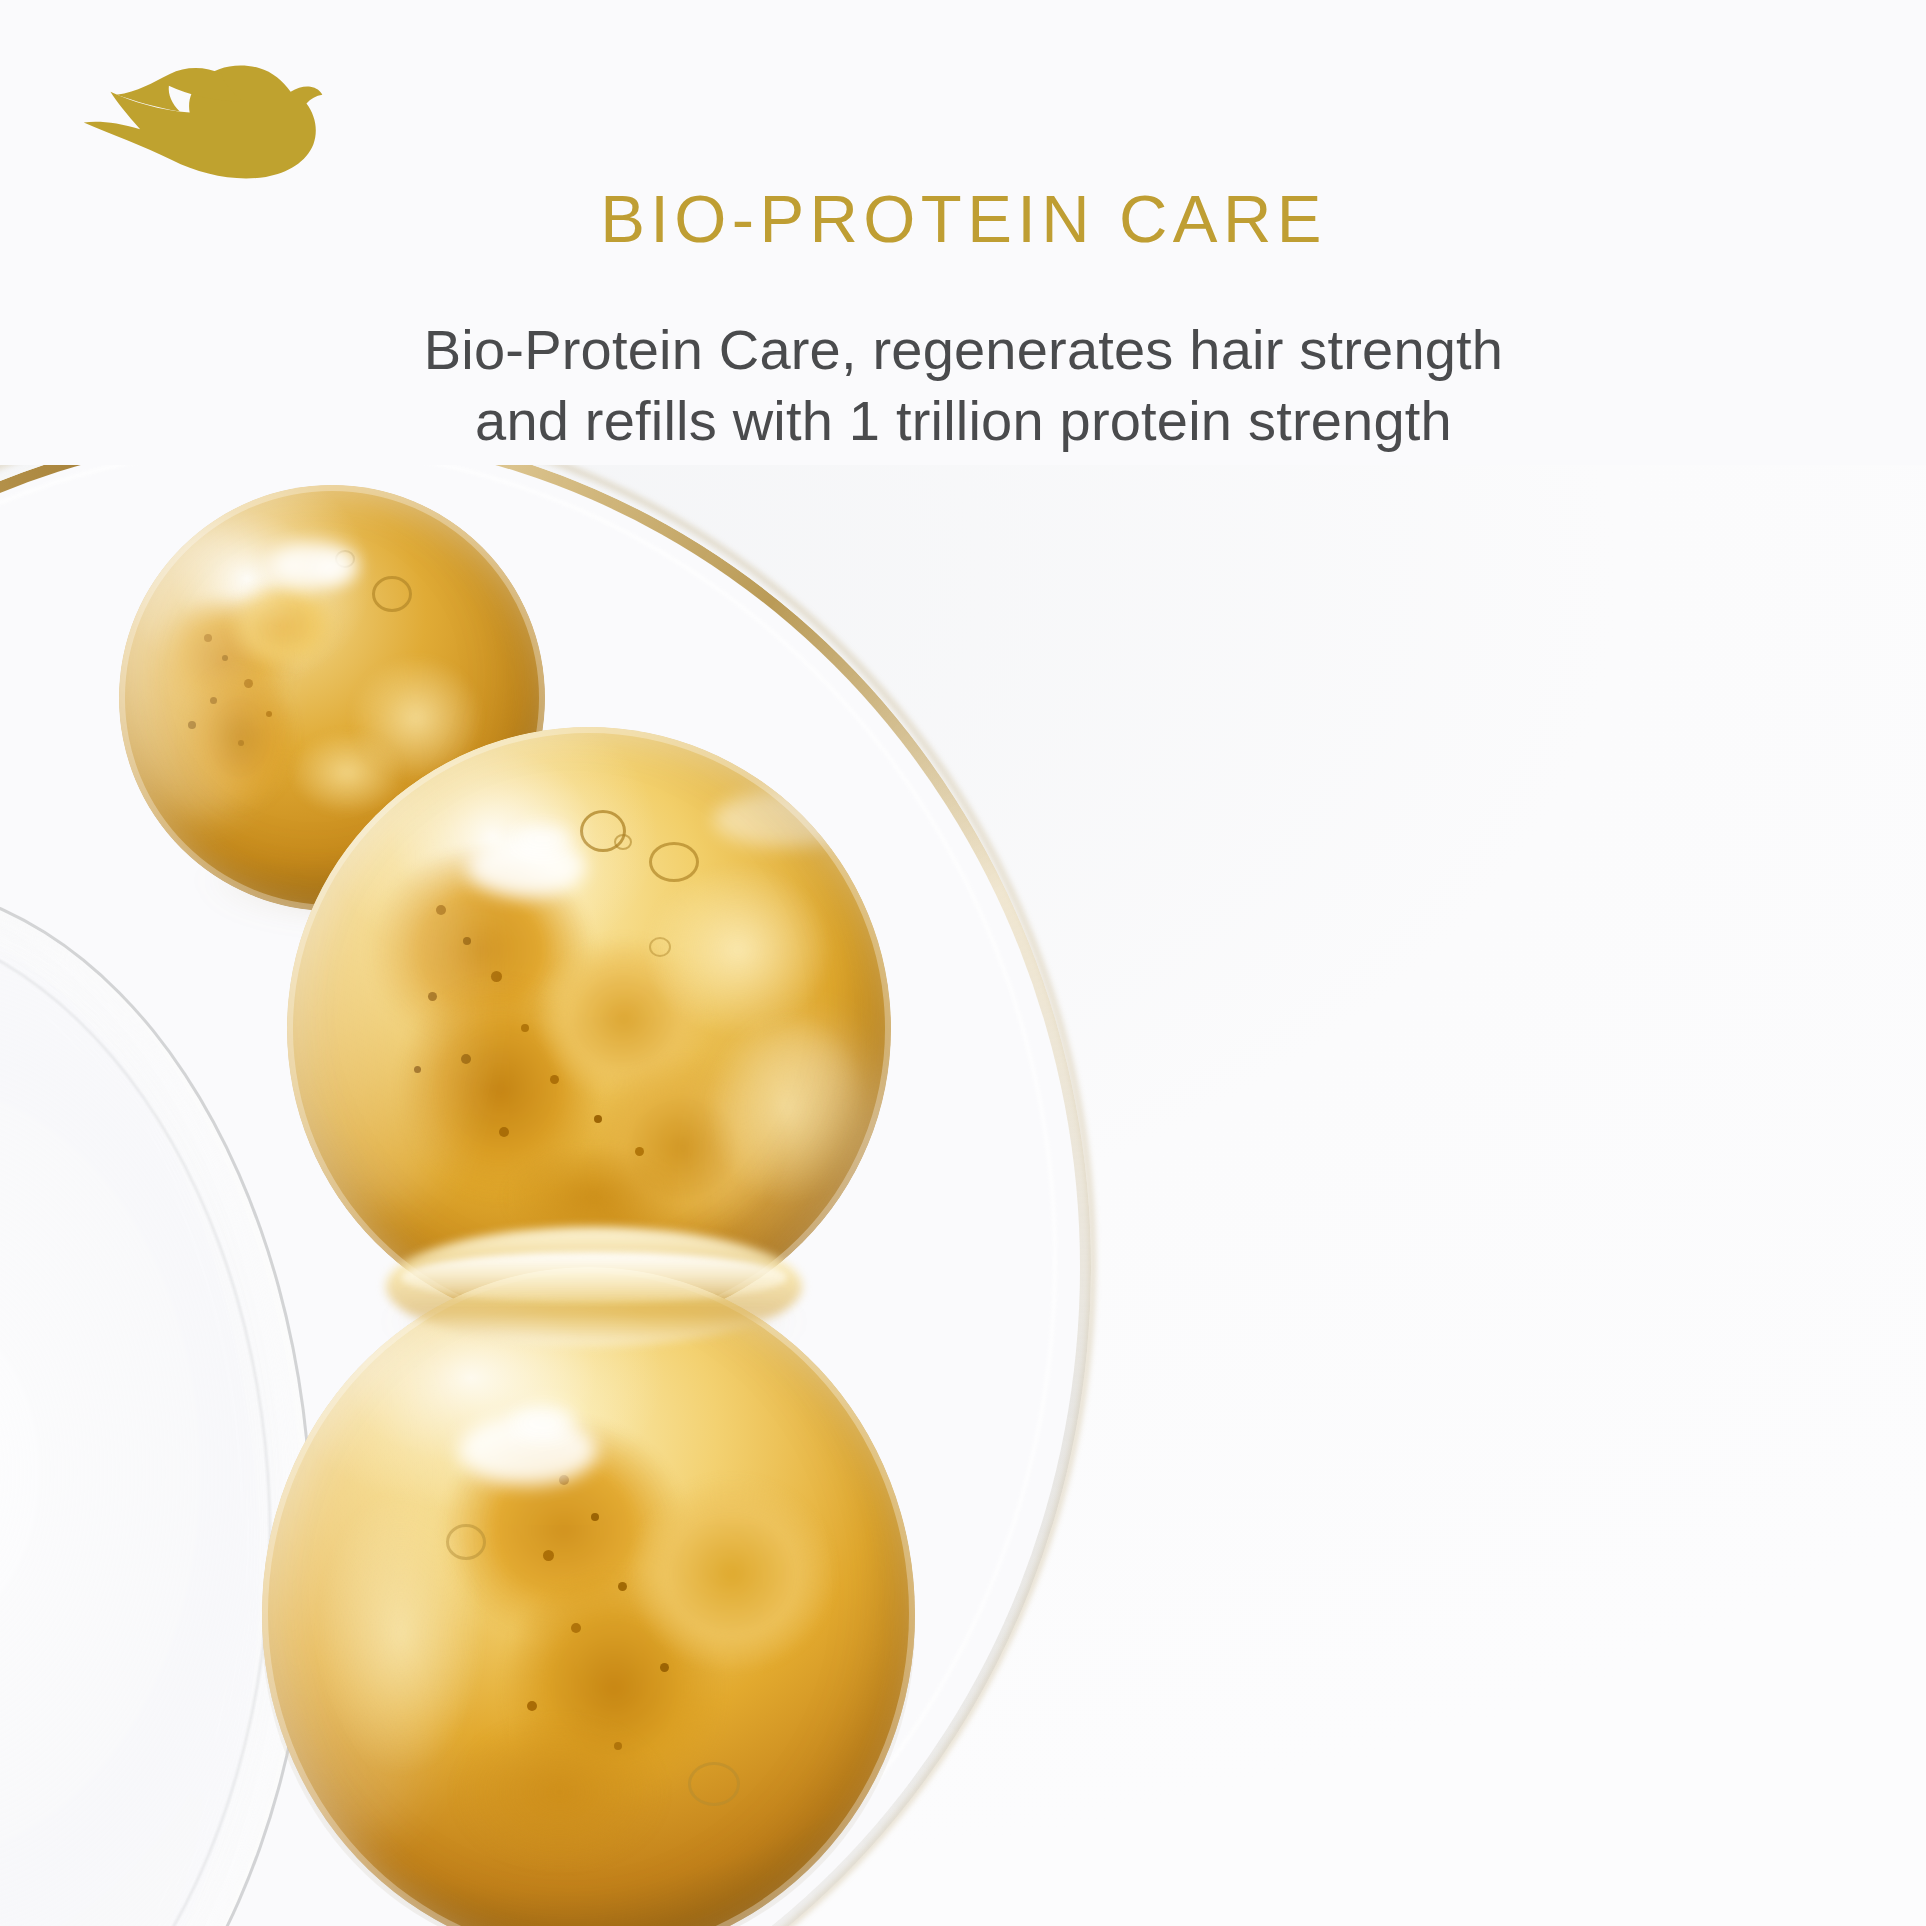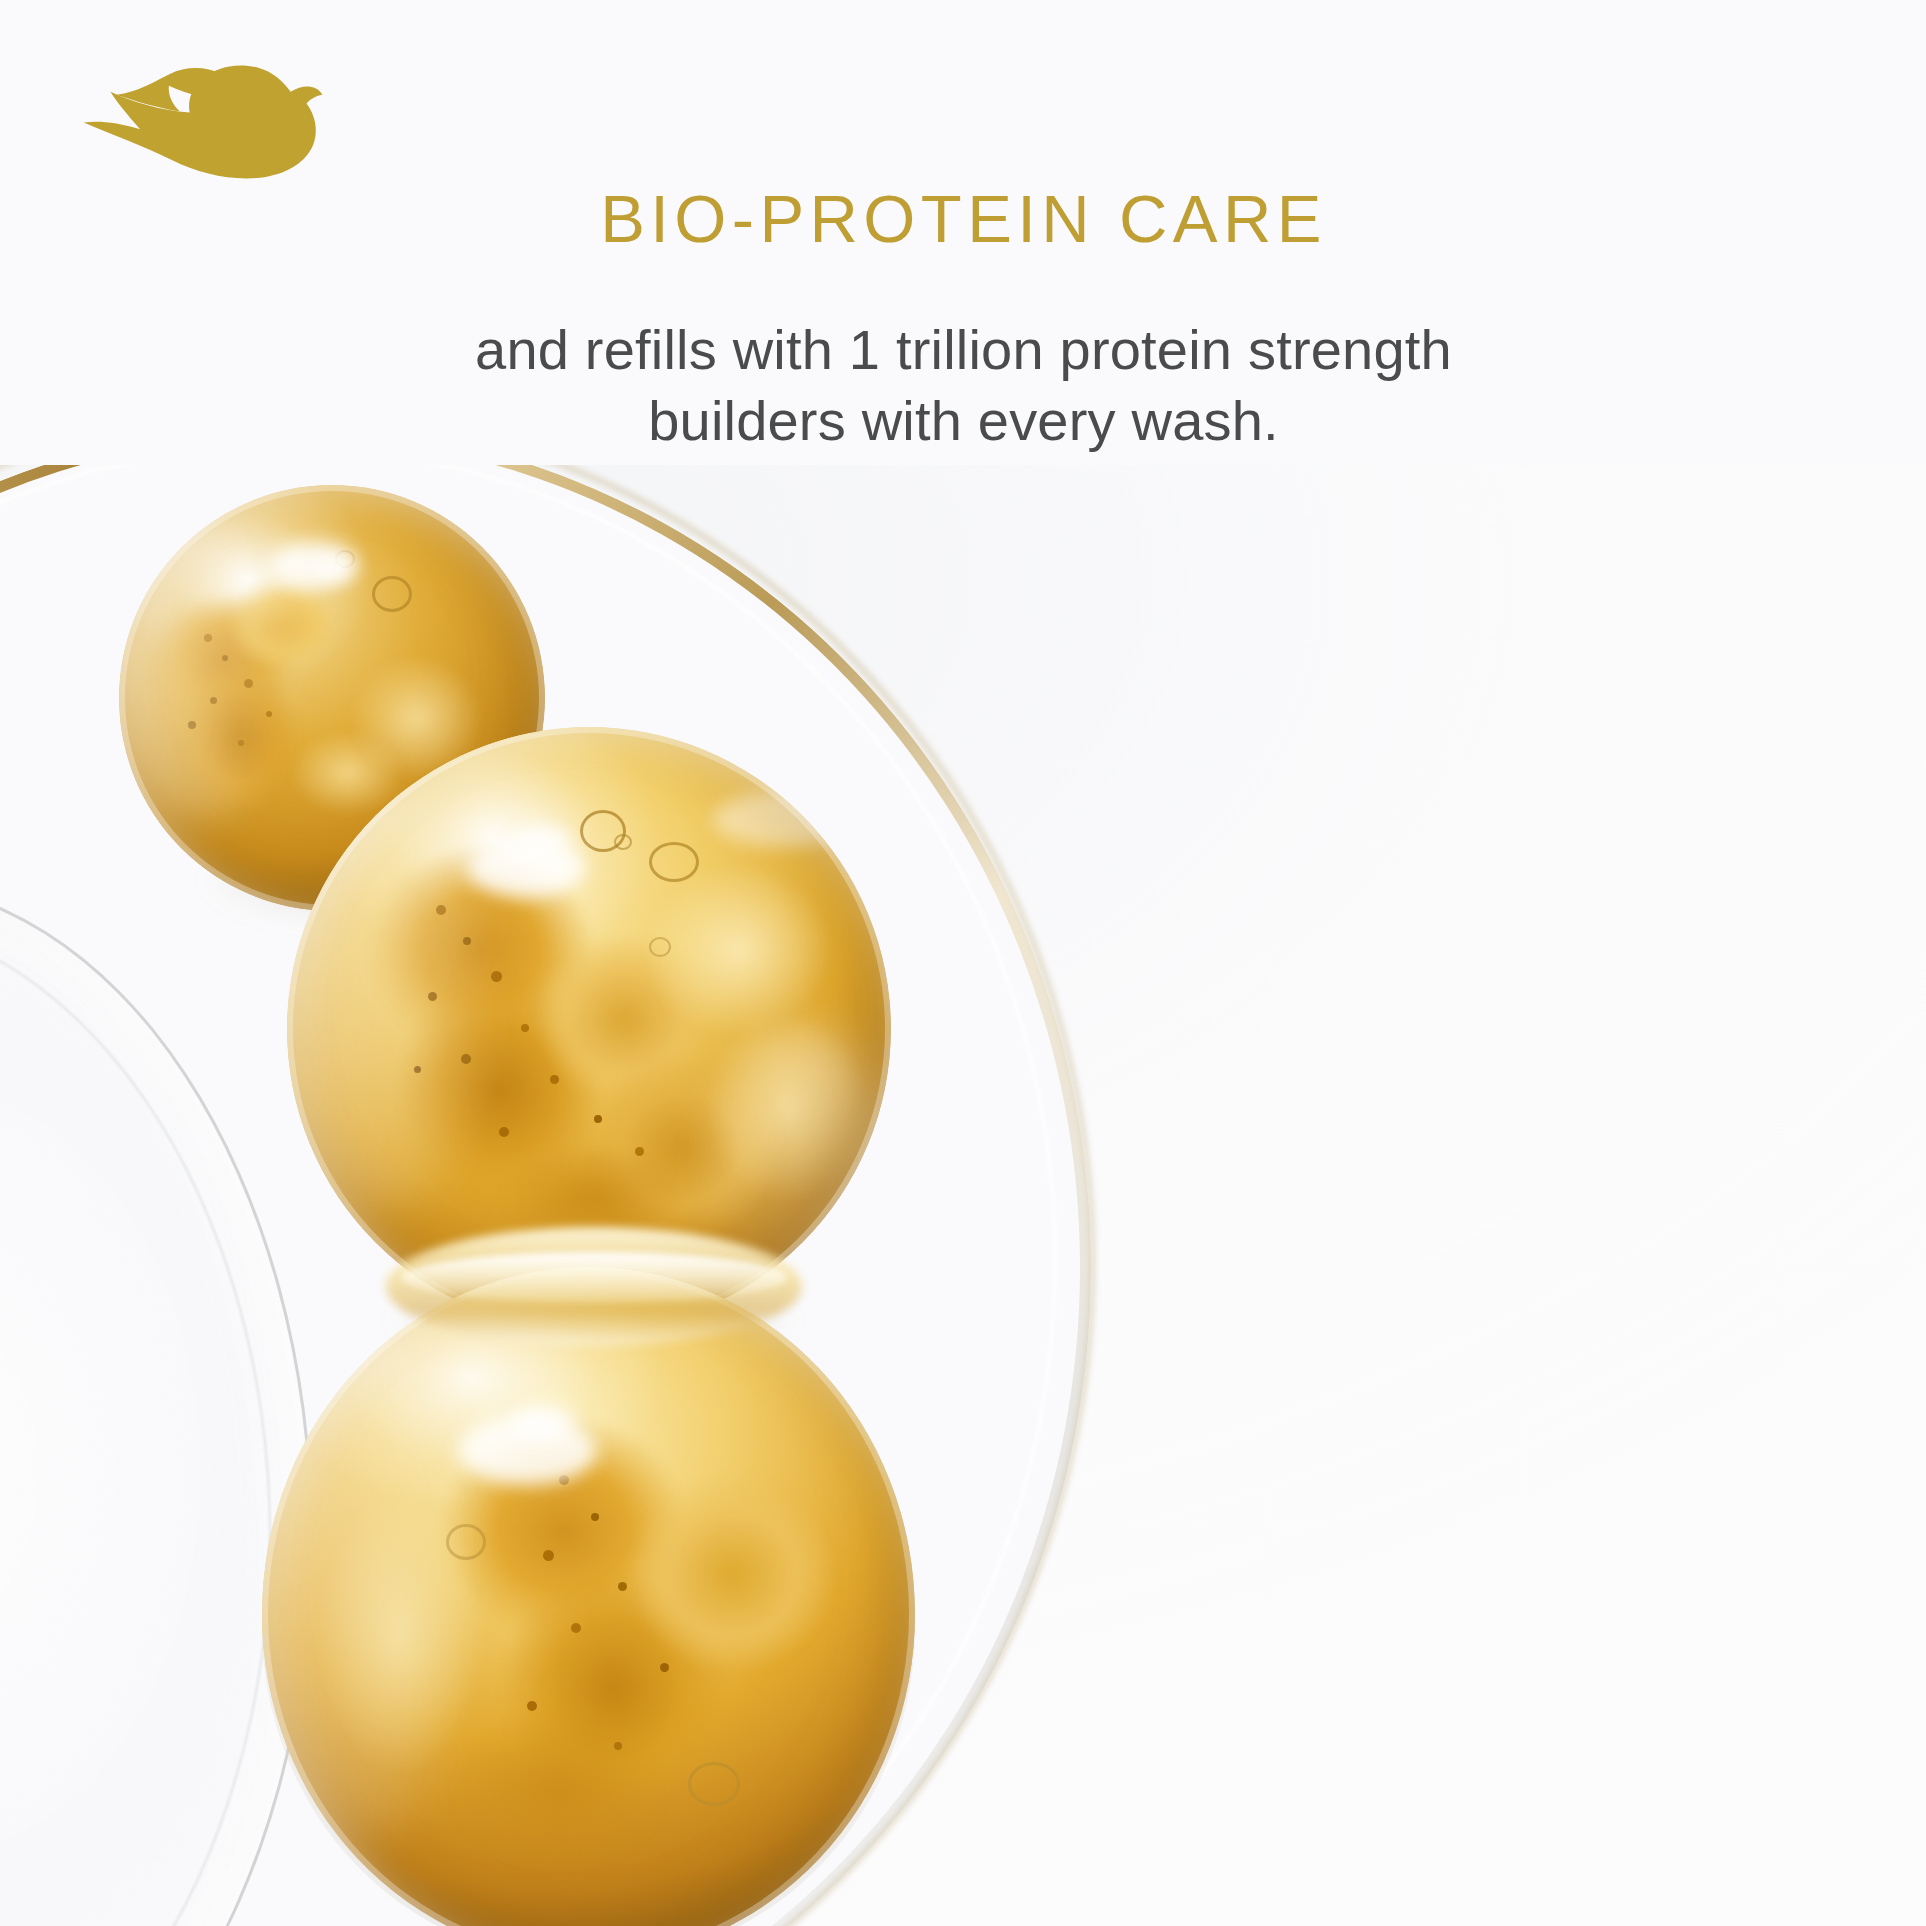--- a/index.html
+++ b/index.html
@@ -200,20 +200,21 @@
       <path fill="#bfa22f" d="M60 45 C78 51 100 58 124 62
         C116 54 112 45 113 36 C132 45 160 52 188 52
         C176 42 168 32 166 24
         C150 16 130 16 114 24 C96 33 82 42 60 45 Z"></path>
     </svg>
   </div>
 
   <h1 class="headline">BIO-PROTEIN CARE</h1>
 
   <div class="subcopy">
+    <span class="ln">Bio-Protein Care, regenerates hair strength</span>
     <span class="ln">and refills with 1 trillion protein strength</span>
     <span class="ln">builders with every wash.</span>
   </div>
 
   <div class="photo">
 
     <div class="bg-shade"></div>
 
     <div class="dish"></div>
     <div class="dish-rim3"></div>

